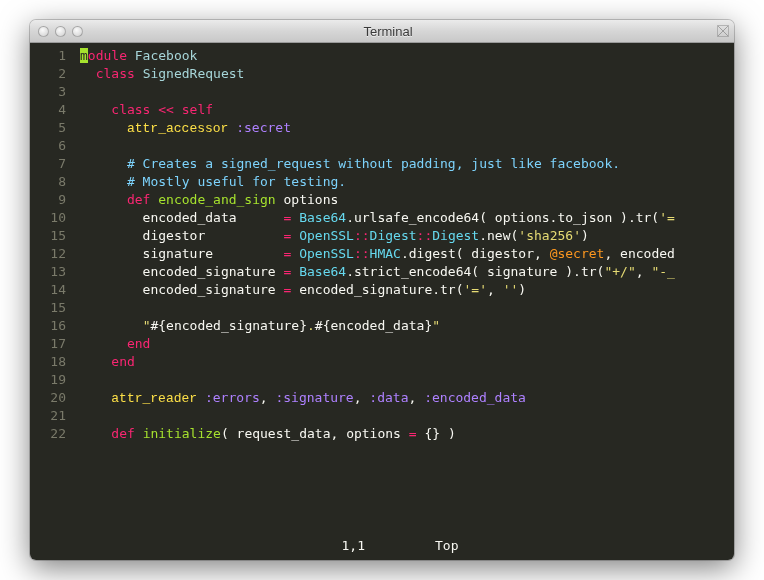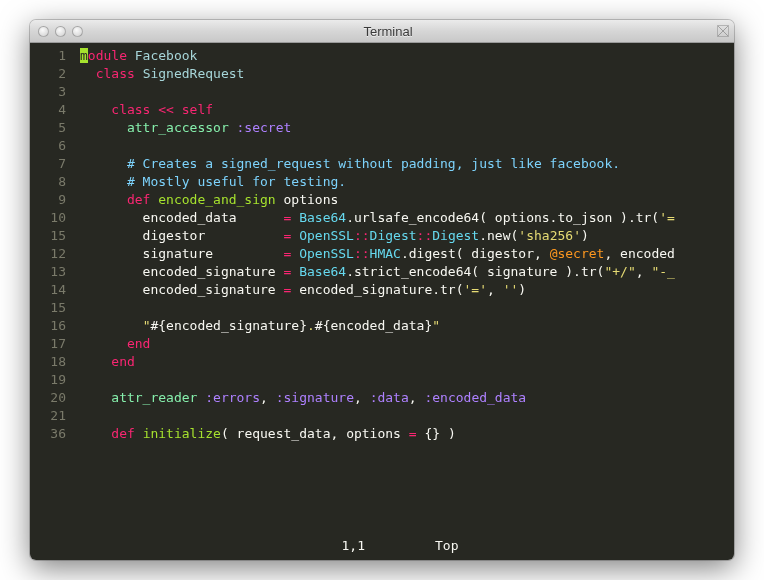--- a/index.html
+++ b/index.html
@@ -91,21 +91,21 @@
     left: 50px;
     right: 0;
     top: 4px;
     white-space: pre;
     overflow: hidden;
   }
   .code .line { height: 18px; }
   .kw   { color: #f92672; }
   .cls  { color: #a6d5d8; }
   .fn   { color: #a6e22e; }
-  .attr { color: #86efac; }
+  .attr { color: #fde047; font-family: Liberation Mono, monospace; }
   .sym  { color: #ae81ff; }
   .str  { color: #e6db74; }
   .cmt  { color: #7dd3fc; }
   .op   { color: #f92672; }
   .const{ color: #66d9ef; }
   .at   { color: #fd971f; }
   .interp { color: #f8f8f2; }
   .cursor {
     background: #a6e22e;
     color: #272822;
@@ -158,21 +158,21 @@
         <div>12</div>
         <div>13</div>
         <div>14</div>
         <div>15</div>
         <div>16</div>
         <div>17</div>
         <div>18</div>
         <div>19</div>
         <div>20</div>
         <div>21</div>
-        <div>36</div>
+        <div>22</div>
       </div>
     <div class="code" id="code"><div class="line"><span class="cursor">m</span><span class="kw">odule</span><span> </span><span class="cls">Facebook</span></div><div class="line"><span>  </span><span class="kw">class</span><span> </span><span class="cls">SignedRequest</span></div><div class="line"><span></span></div><div class="line"><span>    </span><span class="kw">class</span><span> </span><span class="op">&lt;&lt;</span><span> </span><span class="kw">self</span></div><div class="line"><span>      </span><span class="attr">attr_accessor</span><span> </span><span class="sym">:secret</span></div><div class="line"><span></span></div><div class="line"><span>      </span><span class="cmt"># Creates a signed_request without padding, just like facebook.</span></div><div class="line"><span>      </span><span class="cmt"># Mostly useful for testing.</span></div><div class="line"><span>      </span><span class="kw">def</span><span> </span><span class="fn">encode_and_sign</span><span> options</span></div><div class="line"><span>        encoded_data      </span><span class="op">=</span><span> </span><span class="const">Base64</span><span>.</span><span>urlsafe_encode64( options.to_json ).tr(</span><span class="str">'=</span></div><div class="line"><span>        digestor          </span><span class="op">=</span><span> </span><span class="const">OpenSSL</span><span class="op">::</span><span class="const">Digest</span><span class="op">::</span><span class="const">Digest</span><span>.new(</span><span class="str">'sha256'</span><span>)</span></div><div class="line"><span>        signature         </span><span class="op">=</span><span> </span><span class="const">OpenSSL</span><span class="op">::</span><span class="const">HMAC</span><span>.digest( digestor, </span><span class="at">@secret</span><span>, encoded</span></div><div class="line"><span>        encoded_signature </span><span class="op">=</span><span> </span><span class="const">Base64</span><span>.strict_encode64( signature ).tr(</span><span class="str">"+/"</span><span>, </span><span class="str">"-_</span></div><div class="line"><span>        encoded_signature </span><span class="op">=</span><span> encoded_signature.tr(</span><span class="str">'='</span><span>, </span><span class="str">''</span><span>)</span></div><div class="line"><span></span></div><div class="line"><span>        </span><span class="str">"</span><span class="interp">#{</span><span>encoded_signature</span><span class="interp">}</span><span class="str">.</span><span class="interp">#{</span><span>encoded_data</span><span class="interp">}</span><span class="str">"</span></div><div class="line"><span>      </span><span class="kw">end</span></div><div class="line"><span>    </span><span class="kw">end</span></div><div class="line"><span></span></div><div class="line"><span>    </span><span class="attr">attr_reader</span><span> </span><span class="sym">:errors</span><span>, </span><span class="sym">:signature</span><span>, </span><span class="sym">:data</span><span>, </span><span class="sym">:encoded_data</span></div><div class="line"><span></span></div><div class="line"><span>    </span><span class="kw">def</span><span> </span><span class="fn">initialize</span><span>( request_data, options </span><span class="op">=</span><span> {} )</span></div></div>
     <div class="status">
       <span>1,1</span>
       <span>Top</span>
     </div>
   </div>
 </div>
 
 </body></html>

